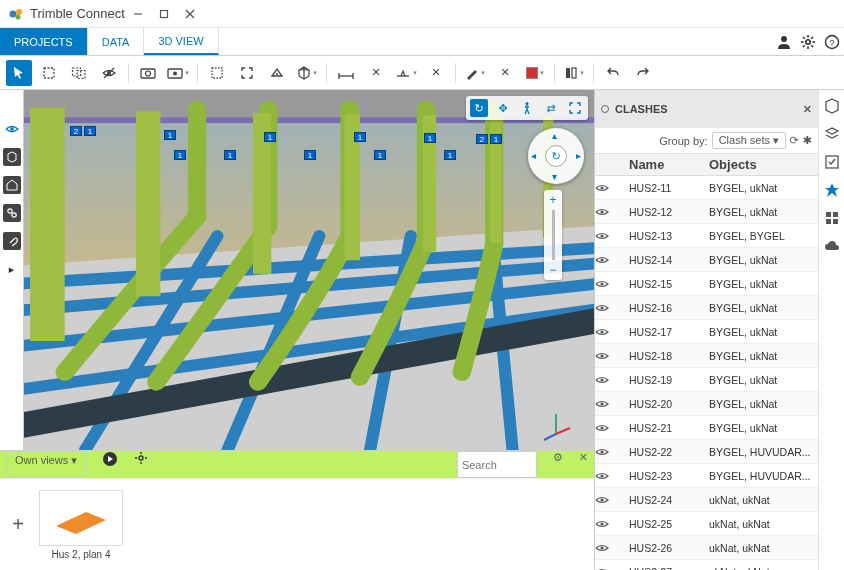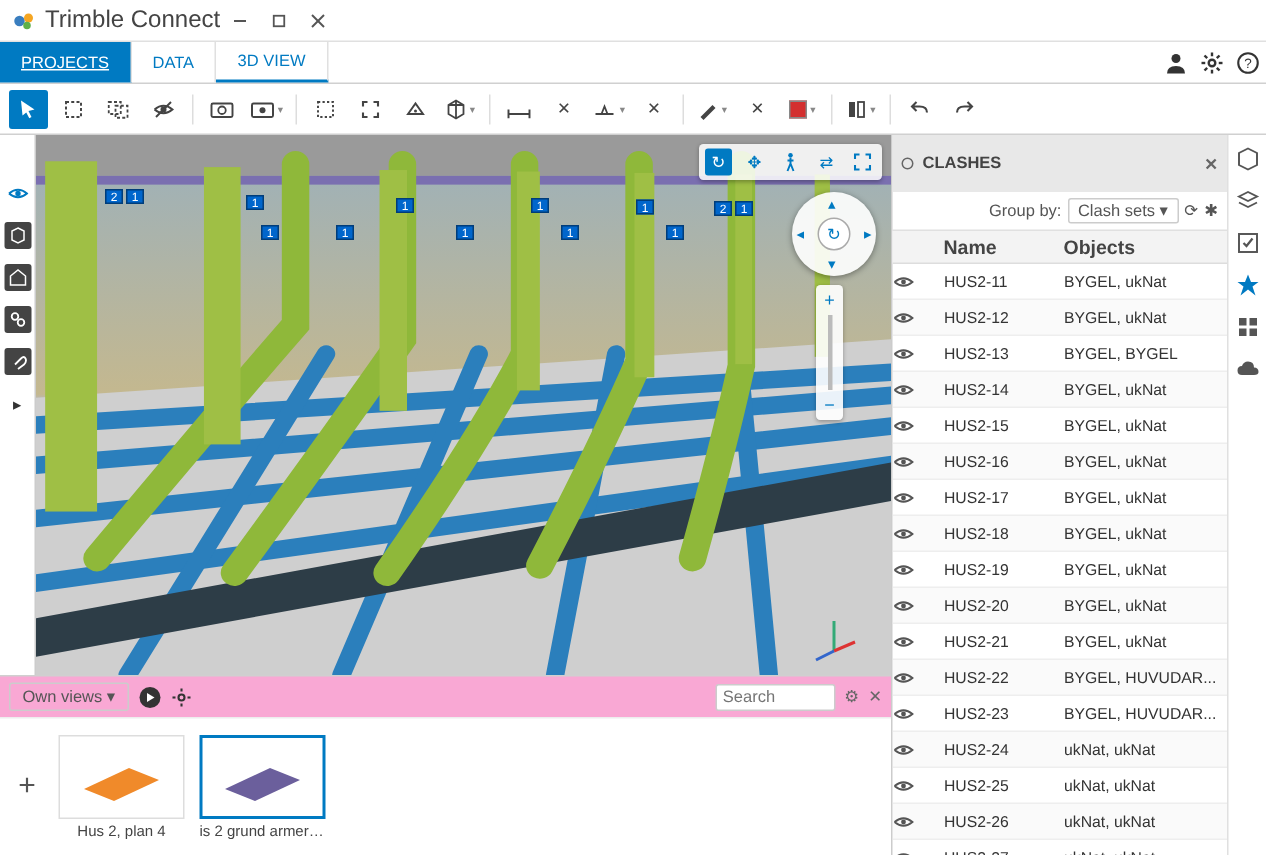--- a/index.html
+++ b/index.html
@@ -1,29 +1,29 @@
 <!DOCTYPE html>
 <html><head>
 <meta charset="utf-8">
 <style>
 * { box-sizing: border-box; margin: 0; padding: 0; font-family: -apple-system, Segoe UI, Arial, sans-serif; }
 body { width: 844px; height: 570px; overflow: hidden; background: #f5f5f5; display: flex; flex-direction: column; font-size: 11px; color: #333; }
 
 
 .titlebar { height: 28px; background: #fff; display: flex; align-items: center; padding: 0 8px; border-bottom: 1px solid #e0e0e0; }
 .titlebar .logo { width: 16px; height: 16px; margin-right: 6px; }
-.titlebar .app-name { font-size: 16px; color: #444; flex: 0 0 auto; }
+.titlebar .app-name { font-size: 13px; color: #444; flex: 0 0 auto; }
 .titlebar .doc-name { flex: 1; text-align: center; font-size: 12px; color: #444; }
 .titlebar .winbtn { width: 26px; height: 20px; display: flex; align-items: center; justify-content: center; cursor: pointer; }
 .titlebar .winbtn svg { width: 10px; height: 10px; }
 
 
 .tabrow { height: 28px; background: #fff; display: flex; align-items: center; border-bottom: 1px solid #d0d0d0; }
 .tab { height: 100%; padding: 0 14px; display: flex; align-items: center; font-size: 11px; text-transform: uppercase; color: #007ac2; cursor: pointer; border-right: 1px solid #e0e0e0; }
-.tab.active { background: #007ac2; color: #fff; text-decoration: underline; }
+.tab.active { background: #007ac2; color: #fff; }
 .tab.selected { color: #007ac2; border-bottom: 2px solid #007ac2; }
 .tabrow .spacer { flex: 1; }
 .tabrow .ricon { width: 24px; height: 24px; display: flex; align-items: center; justify-content: center; cursor: pointer; color: #333; }
 
 
 .toolbar { height: 34px; background: #fff; display: flex; align-items: center; padding: 0 6px; gap: 4px; border-bottom: 1px solid #d0d0d0; }
 .tbtn { width: 26px; height: 26px; display: flex; align-items: center; justify-content: center; cursor: pointer; border-radius: 2px; color: #444; }
 .tbtn.active { background: #007ac2; color: #fff; }
 .tsep { width: 1px; height: 20px; background: #ddd; margin: 0 2px; }
 .drop::after { content: "▾"; font-size: 7px; margin-left: 2px; color: #888; }
@@ -48,21 +48,21 @@
 .vp-controls-top .c.active { background:#007ac2; color:#fff; border-radius:2px; }
 .nav-ring { position:absolute; top:38px; right:10px; width:56px; height:56px; background: rgba(255,255,255,0.9); border-radius:50%; box-shadow:0 1px 4px rgba(0,0,0,0.4); display:flex; align-items:center; justify-content:center; }
 .nav-ring .inner { width:22px; height:22px; border-radius:50%; background:#fff; border:1px solid #aaa; display:flex; align-items:center; justify-content:center; color:#007ac2; }
 .nav-ring .arrow { position:absolute; font-size:10px; color:#007ac2; }
 .zoom-bar { position:absolute; top:100px; right:32px; width:18px; background:rgba(255,255,255,0.9); border-radius:3px; box-shadow:0 1px 3px rgba(0,0,0,0.3); display:flex; flex-direction:column; align-items:center; padding:3px 0; }
 .zoom-bar .zb { width:100%; text-align:center; font-size:12px; color:#007ac2; cursor:pointer; }
 .zoom-bar .track { width:3px; height:50px; background:#bbb; margin:3px 0; position:relative; }
 .axis-gizmo { position:absolute; bottom:8px; right:20px; width:36px; height:36px; }
 
 
-.viewbar { height: 28px; background:#f9a8d4; border-top:1px solid #d0d0d0; display:flex; align-items:center; padding:0 6px; gap:6px; }
+.viewbar { height: 28px; background:#bef264; border-top:1px solid #d0d0d0; display:flex; padding:0 6px; gap:16px; }
 .viewbar .drop-btn { padding:2px 8px; border:1px solid #ccc; border-radius:2px; cursor:pointer; font-size:11px; color:#555; }
 .viewbar .play { cursor:pointer; color:#333; }
 .viewbar .spacer { flex:1; }
 .viewbar input.search { width:80px; padding:2px 4px; border:1px solid #ccc; border-radius:2px; font-size:11px; }
 .viewbar .settings-x { cursor:pointer; color:#666; }
 
 
 .thumbrow { height:92px; background:#fff; display:flex; align-items:center; padding:6px; gap:8px; border-top:1px solid #eee; overflow:hidden; }
 .thumbrow .add { width:24px; height:24px; display:flex; align-items:center; justify-content:center; color:#555; cursor:pointer; font-size:20px; }
 .thumb { width:86px; display:flex; flex-direction:column; align-items:center; gap:3px; cursor:pointer; }
@@ -421,28 +421,20 @@
 
       <div id="thumbs" style="display: flex; gap: 8px;">
           <div class="thumb">
             <div class="img">
               <svg width="70" height="40" viewBox="0 0 70 40">
                 <polygon points="10,28 40,14 60,22 30,36" fill="#f08a2a"></polygon>
               </svg>
             </div>
             <div class="label">Hus 2, plan 4</div>
           </div>
-          <div class="thumb active">
-            <div class="img">
-              <svg width="70" height="40" viewBox="0 0 70 40">
-                <polygon points="10,28 40,14 60,22 30,36" fill="#6b5f9c"></polygon>
-              </svg>
-            </div>
-            <div class="label">is 2 grund armering</div>
-          </div>
         </div>
     </div>
   </div>
 
   <div class="rightcol">
     <div class="panel-head">
       <span class="dot"></span>
       <span>CLASHES</span>
       <span class="x">✕</span>
     </div>

